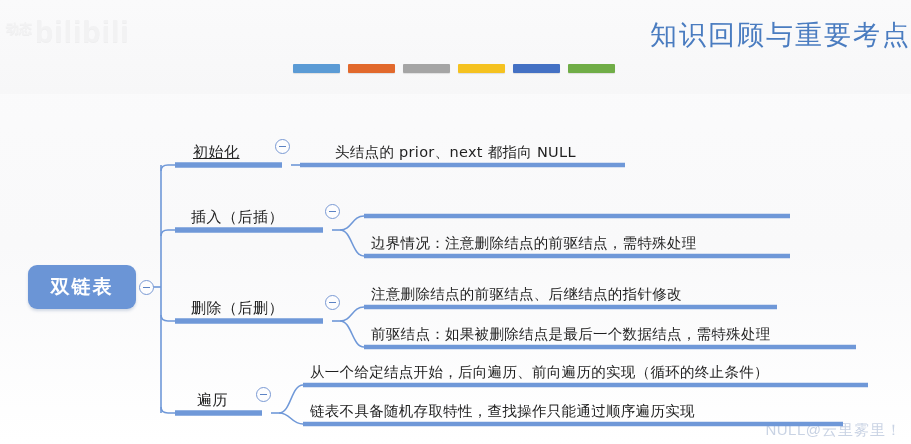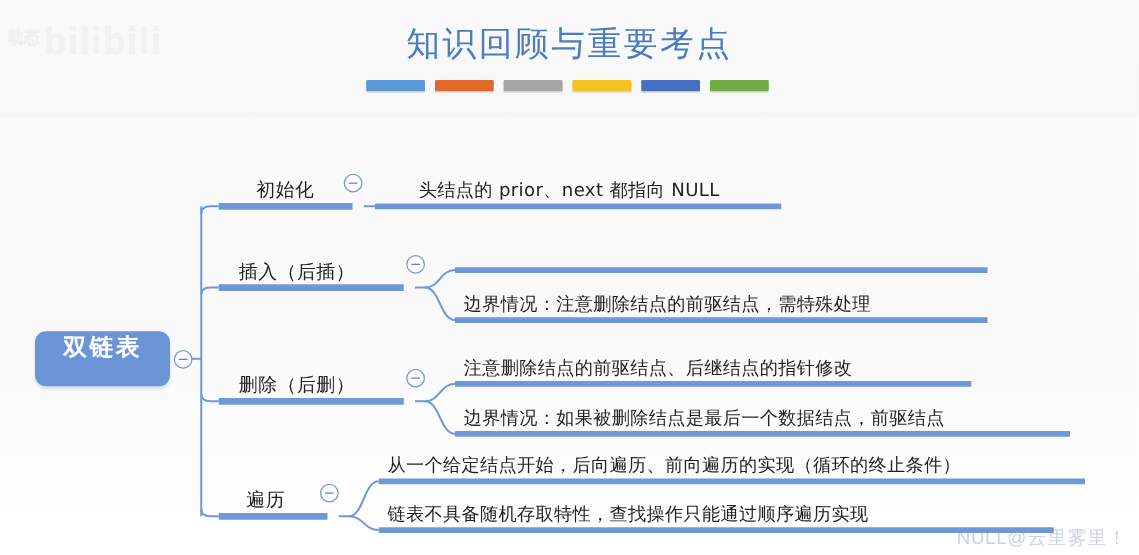--- a/index.html
+++ b/index.html
@@ -28,21 +28,21 @@
     position: absolute;
     left: 0; top: 0;
     width: 911px;
     height: 94px;
     background: linear-gradient(180deg, #fafafb 0%, #f7f7f8 100%);
   }
   .slide-title {
     position: absolute;
     left: 0; top: 17px;
     width: 911px;
-    text-align: center;
+    text-align: right;
     font-size: 27px;
     letter-spacing: 2px;
     color: #4a7cc0;
     font-family: "DejaVu Serif", "Liberation Serif", serif;
     font-weight: 400;
     white-space: nowrap;
   }
   .bar-row {
     position: absolute;
     left: 293px;
@@ -111,20 +111,21 @@
     width: 108px;
     height: 44px;
     background: #6b95d6;
     border-radius: 9px;
     box-shadow: 0 2px 3px rgba(70,100,150,0.22);
     color: #ffffff;
     font-size: 19px;
     font-weight: 700;
     letter-spacing: 2px;
     display: flex;
+    align-items: center;
     justify-content: center;
     box-sizing: border-box;
   }
 
   .node-label {
     position: absolute;
     color: #2b2b2b;
     white-space: nowrap;
     font-family: "DejaVu Sans", "Liberation Sans", sans-serif;
   }
@@ -235,32 +236,32 @@
         <line x1="303" y1="291" x2="868" y2="291" stroke="#6f98d8"></line>
         <line x1="303" y1="330" x2="843" y2="330" stroke="#6f98d8"></line>
       </g>
     </svg>
 
     <div class="root-node" style="background: rgb(107, 149, 214); color: rgb(255, 255, 255);">
       <span>双链表</span>
     </div>
     <div class="toggle" style="left:139px; top:186px;"></div>
 
-    <div class="node-label lvl1-label" style="left:205px; top:49px;">初始化</div>
+    <div class="node-label lvl1-label" style="left:193px; top:49px;text-decoration:underline;">初始化</div>
     <div class="toggle" style="left:275px; top:45px;"></div>
     <div class="node-label lvl2-label" style="left:335px; top:49px;">头结点的 prior、next 都指向 NULL</div>
 
     <div class="node-label lvl1-label" style="left:191px; top:114px;">插入（后插）</div>
     <div class="toggle" style="left:325px; top:110px;"></div>
     <div class="node-label lvl2-label" style="left:371px; top:140px;">边界情况：注意删除结点的前驱结点，需特殊处理</div>
 
     <div class="node-label lvl1-label" style="left:191px; top:205px;">删除（后删）</div>
     <div class="toggle" style="left:325px; top:201px;"></div>
     <div class="node-label lvl2-label" style="left:371px; top:191px;">注意删除结点的前驱结点、后继结点的指针修改</div>
-    <div class="node-label lvl2-label" style="left:371px; top:231px;">边界情况：如果被删除结点是最后一个数据结点，前驱结点</div>
+    <div class="node-label lvl2-label" style="left:371px; top:231px;">前驱结点：如果被删除结点是最后一个数据结点，需特殊处理</div>
 
     <div class="node-label lvl1-label" style="left:197px; top:297px;">遍历</div>
     <div class="toggle" style="left:256px; top:293px;"></div>
     <div class="node-label lvl2-label" style="left:310px; top:269px;">从一个给定结点开始，后向遍历、前向遍历的实现（循环的终止条件）</div>
     <div class="node-label lvl2-label" style="left:310px; top:308px;">链表不具备随机存取特性，查找操作只能通过顺序遍历实现</div>
 
   </div>
 </div>
 
 </body></html>

